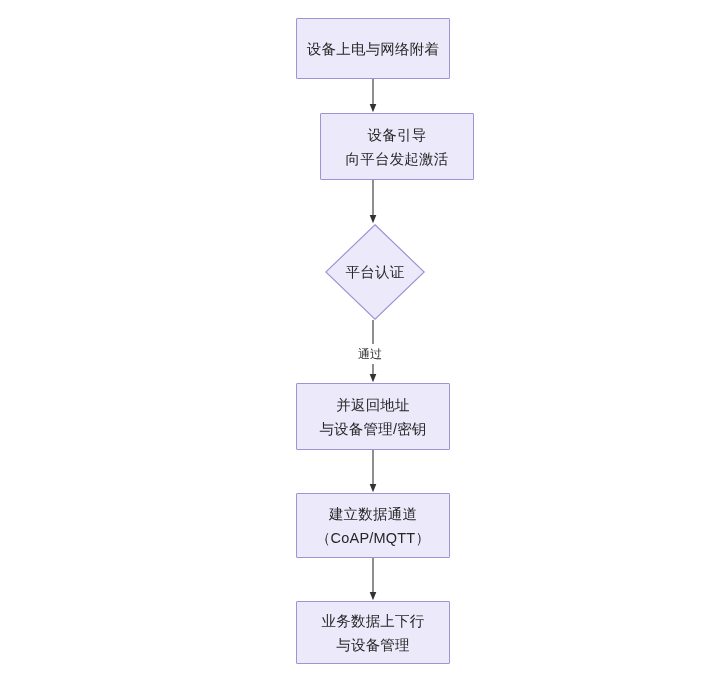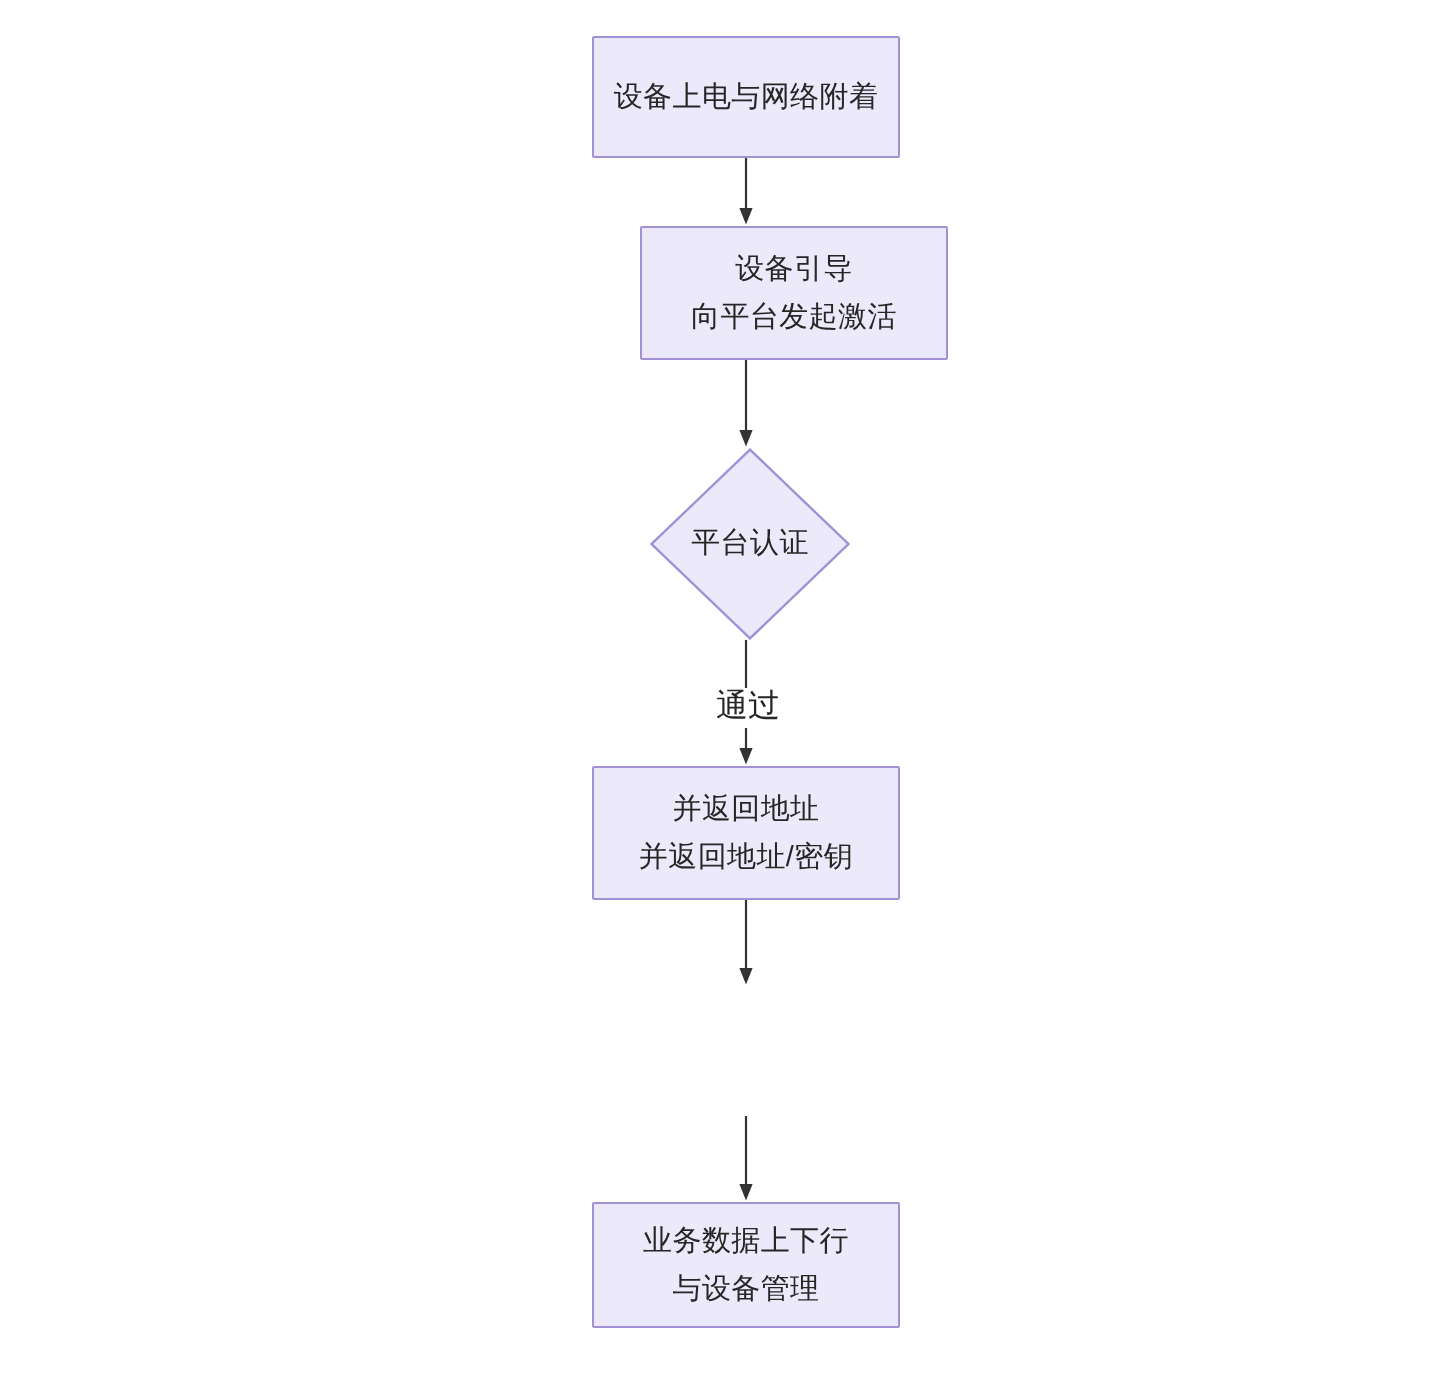--- a/index.html
+++ b/index.html
@@ -77,21 +77,21 @@
     z-index: 1;
     font-family: Liberation Serif, serif;
   }
 
   
   .edge-label {
     position: absolute;
     z-index: 3;
     background: #ffffff;
     color: #262626;
-    font-size: 16px;
+    font-size: 12px;
     line-height: 18px;
     padding: 1px 3px;
     white-space: nowrap;
   }
 
   
   #node-power-attach   { left: 296px; top: 18px;  width: 154px; height: 61px; }
   #node-bootstrap      { left: 296px; top: 113px; width: 154px; height: 67px; margin-left: 24px; }
   #node-auth           { left: 325px; top: 224px; width: 100px; height: 96px; }
   #node-register       { left: 296px; top: 383px; width: 154px; height: 67px; }
@@ -136,22 +136,26 @@
     <svg class="diamond-shape" viewBox="0 0 100 96" preserveAspectRatio="none" xmlns="http://www.w3.org/2000/svg">
       <polygon points="50,0.8 99.2,48 50,95.2 0.8,48" fill="#ece9fa" stroke="#a391d6" stroke-width="1.2"></polygon>
     </svg>
     <span class="node-line">平台认证</span>
   </div>
 
   <div class="edge-label" id="edge-label-pass">通过</div>
 
   <div class="node node-process" id="node-register">
     <span class="node-line">并返回地址</span>
-    <span class="node-line">并返回地址/密钥</span>
+    <span class="node-line">与设备管理/密钥</span>
   </div>
 
+  <div class="node node-process" id="node-channel">
+    <span class="node-line">建立数据通道</span>
+    <span class="node-line">（CoAP/MQTT）</span>
+  </div>
 
   <div class="node node-process" id="node-data-mgmt">
     <span class="node-line">业务数据上下行</span>
     <span class="node-line">与设备管理</span>
   </div>
 
 </div>
 
 </body></html>

